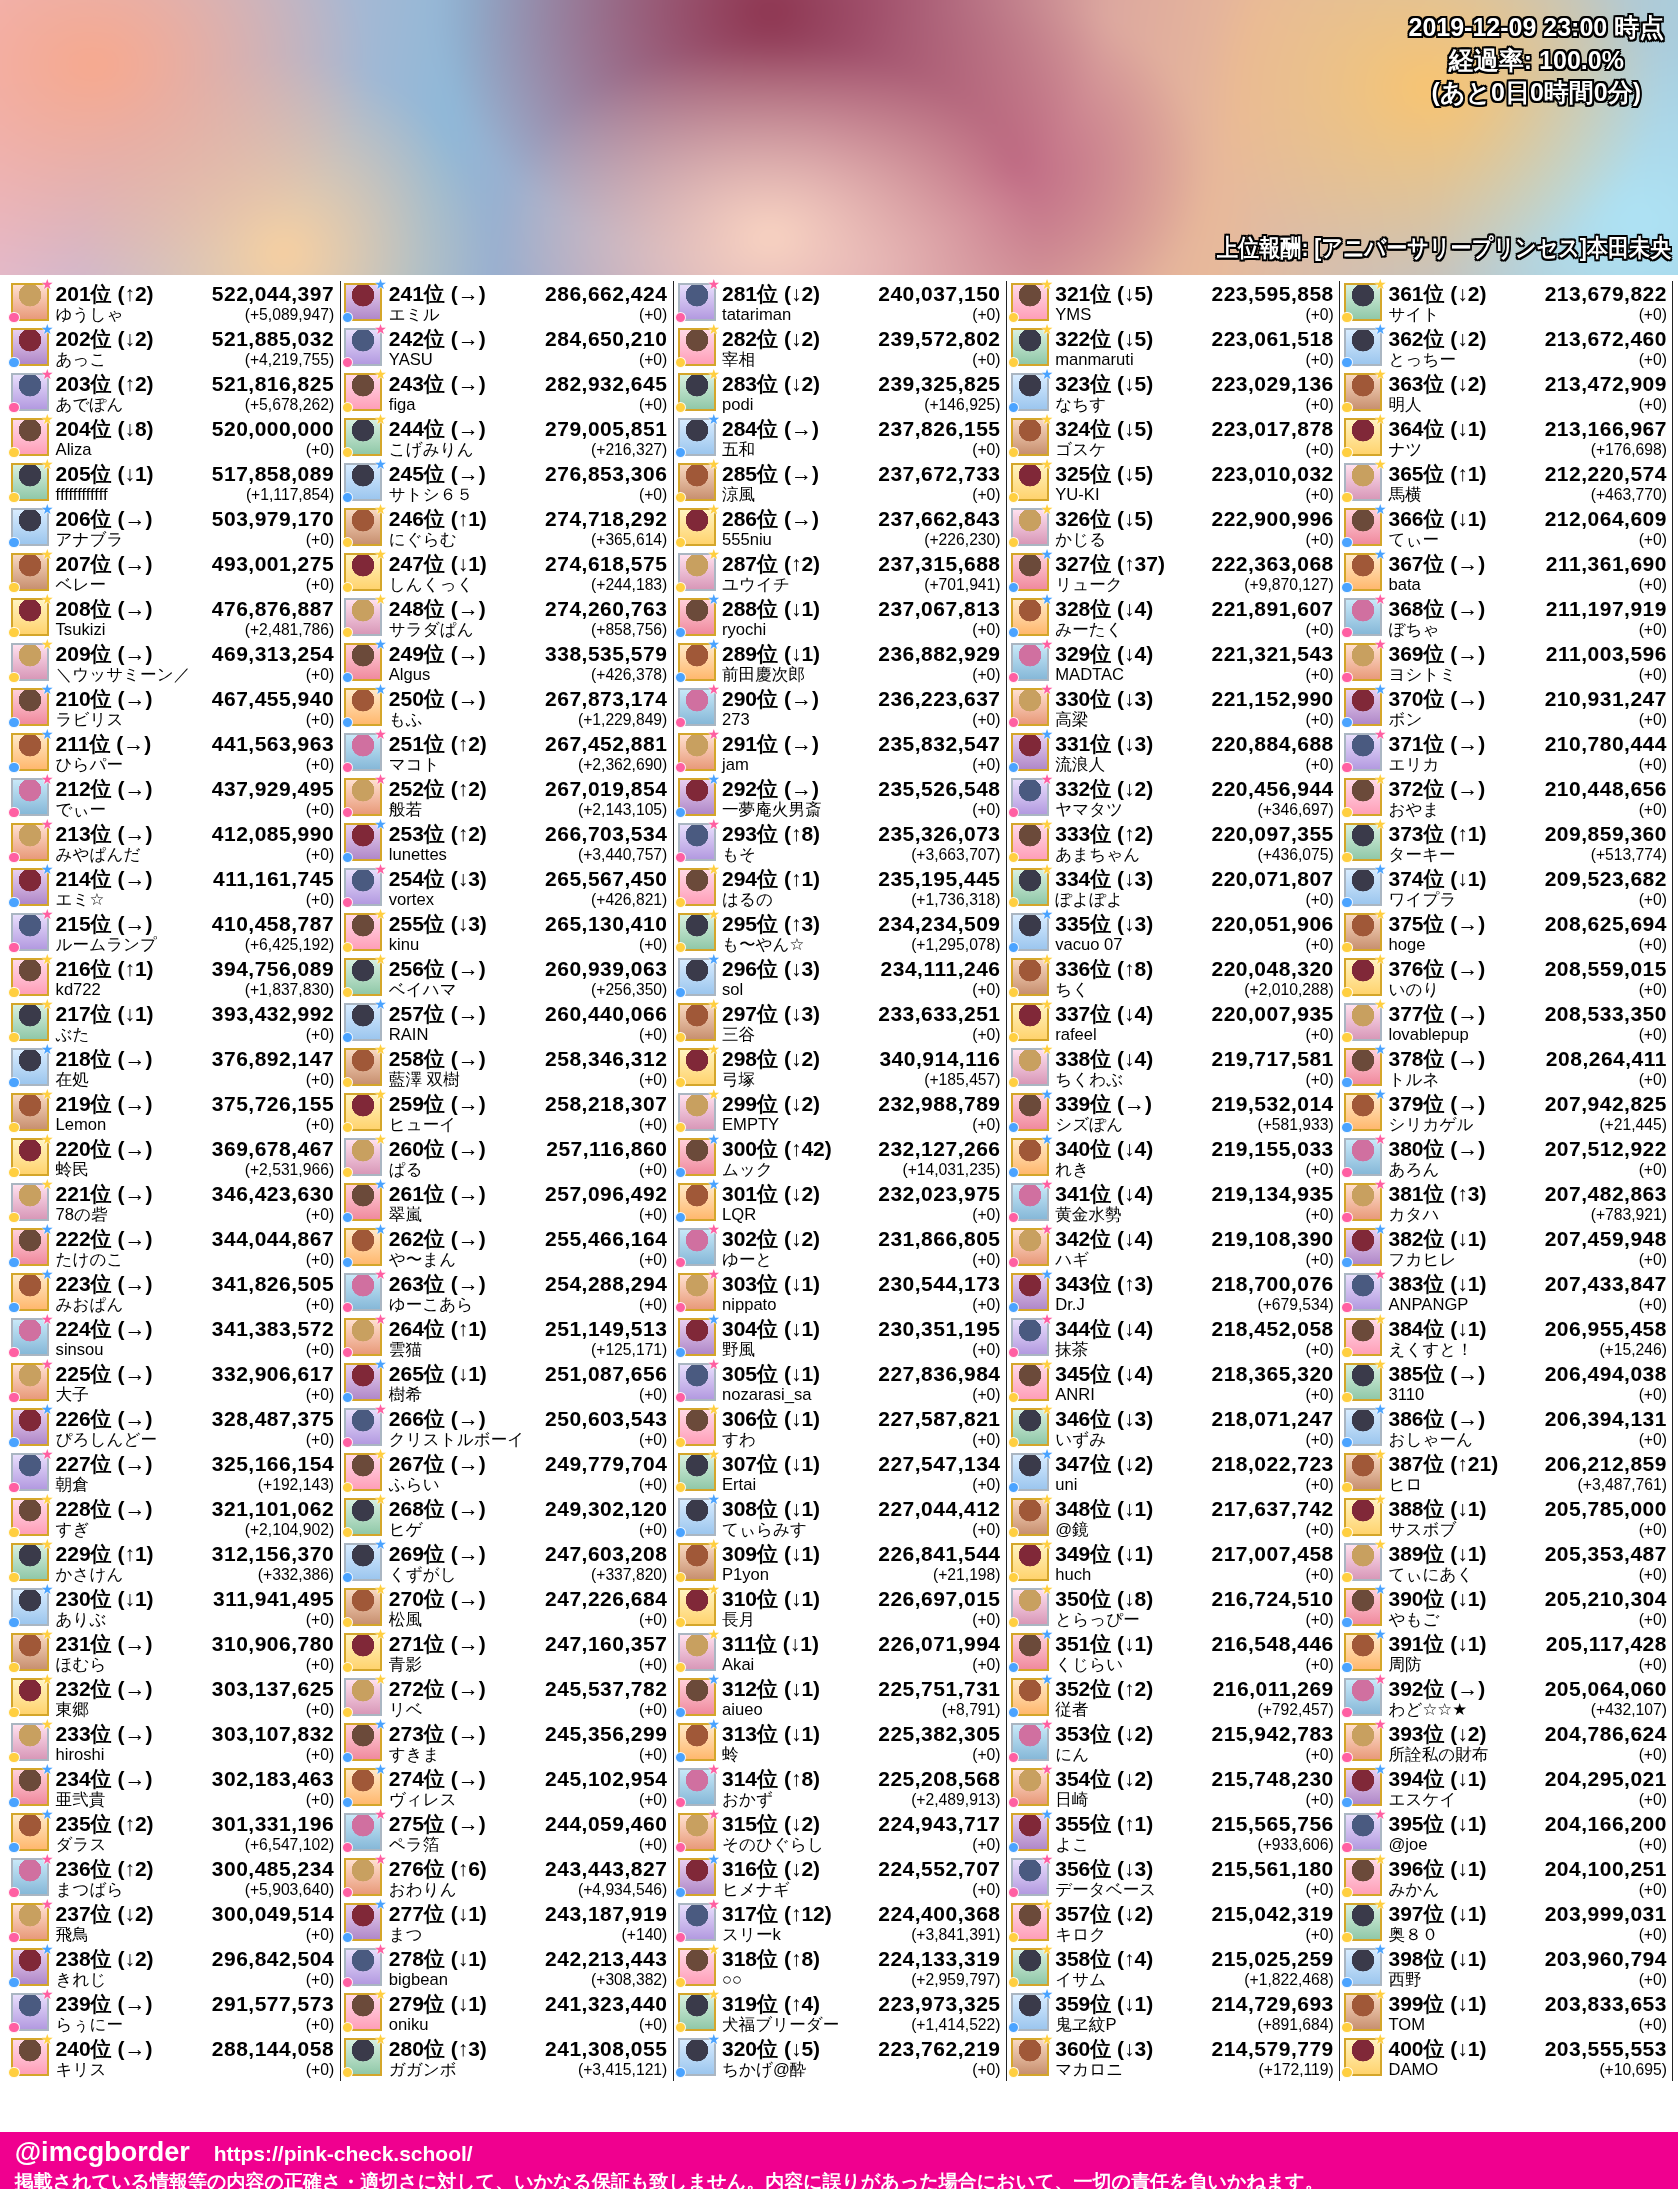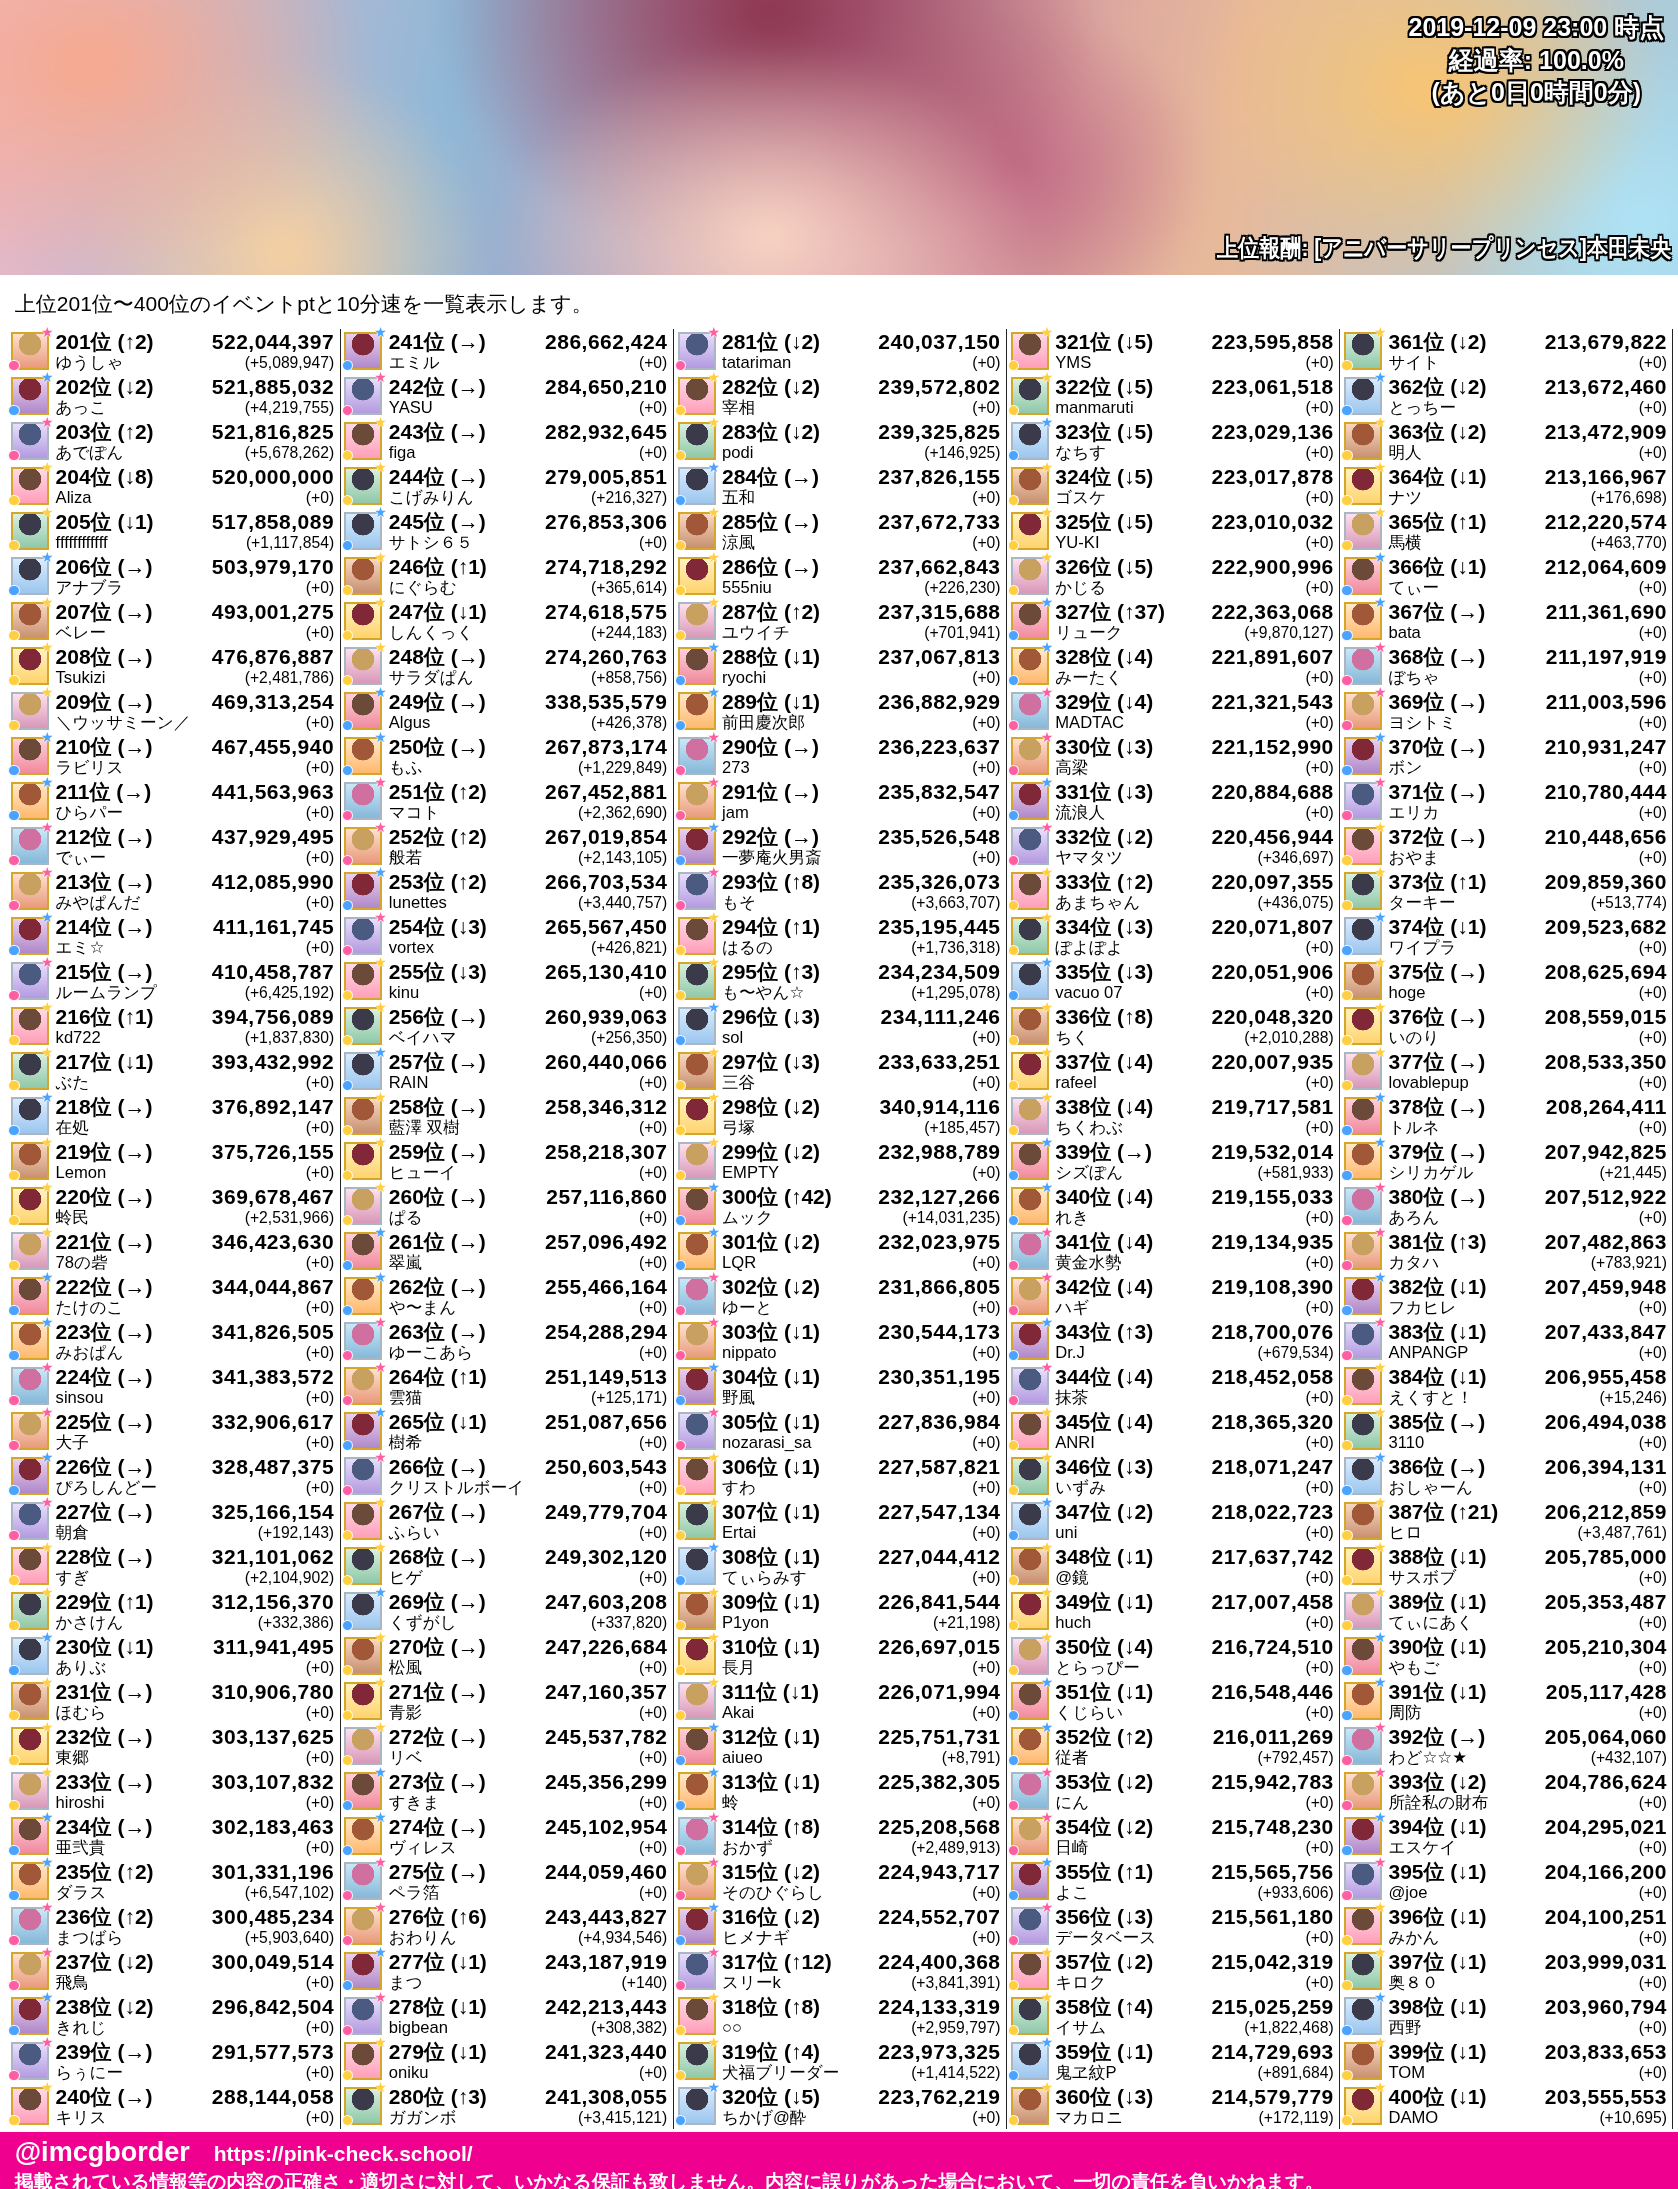--- a/index.html
+++ b/index.html
@@ -63,21 +63,20 @@
   <div id="header">
     <div id="header-art"></div>
     <div id="header-info" class="stroke">
       <div>2019-12-09 23:00 時点</div>
       <div>経過率: 100.0%</div>
       <div>(あと0日0時間0分)</div>
     </div>
     <div id="event-reward" class="stroke">上位報酬: [アニバーサリープリンセス]本田未央</div>
   </div>
 
-  <div id="subtitle">上位201位〜400位のイベントptと10分速を一覧表示します。</div>
 
   <div id="list">
     <div class="column">
         <div class="row">
     <div class="avatar" style="border-color: rgb(212, 166, 42); background: radial-gradient(circle at 50% 30%, rgb(200, 160, 96) 0px, rgb(200, 160, 96) 38%, rgba(0, 0, 0, 0) 39%), linear-gradient(rgb(255, 224, 208) 0%, rgb(232, 154, 122) 100%);">
       <span class="star" style="color: rgb(255, 95, 162);">★</span>
       <span class="flower" style="background: rgb(255, 95, 162);"></span>
     </div>
     <div class="rowtext">
       <span class="rank">201位 (↑2)</span>
@@ -1867,21 +1866,21 @@
       <span class="name">huch</span>
       <span class="delta">(+0)</span>
     </div>
   </div>
         <div class="row">
     <div class="avatar" style="border-color: rgb(170, 182, 194); background: radial-gradient(circle at 50% 30%, rgb(200, 160, 96) 0px, rgb(200, 160, 96) 38%, rgba(0, 0, 0, 0) 39%), linear-gradient(rgb(255, 224, 238) 0%, rgb(216, 152, 184) 100%);">
       <span class="star" style="color: rgb(255, 207, 64);">★</span>
       <span class="flower" style="background: rgb(255, 207, 64);"></span>
     </div>
     <div class="rowtext">
-      <span class="rank">350位 (↓4)</span>
+      <span class="rank">350位 (↓8)</span>
       <span class="points">216,724,510</span>
       <span class="name">とらっぴー</span>
       <span class="delta">(+0)</span>
     </div>
   </div>
         <div class="row">
     <div class="avatar" style="border-color: rgb(212, 166, 42); background: radial-gradient(circle at 50% 30%, rgb(107, 74, 58) 0px, rgb(107, 74, 58) 38%, rgba(0, 0, 0, 0) 39%), linear-gradient(rgb(255, 208, 218) 0%, rgb(240, 138, 158) 100%);">
       <span class="star" style="color: rgb(74, 163, 255);">★</span>
       <span class="flower" style="background: rgb(74, 163, 255);"></span>
     </div>

